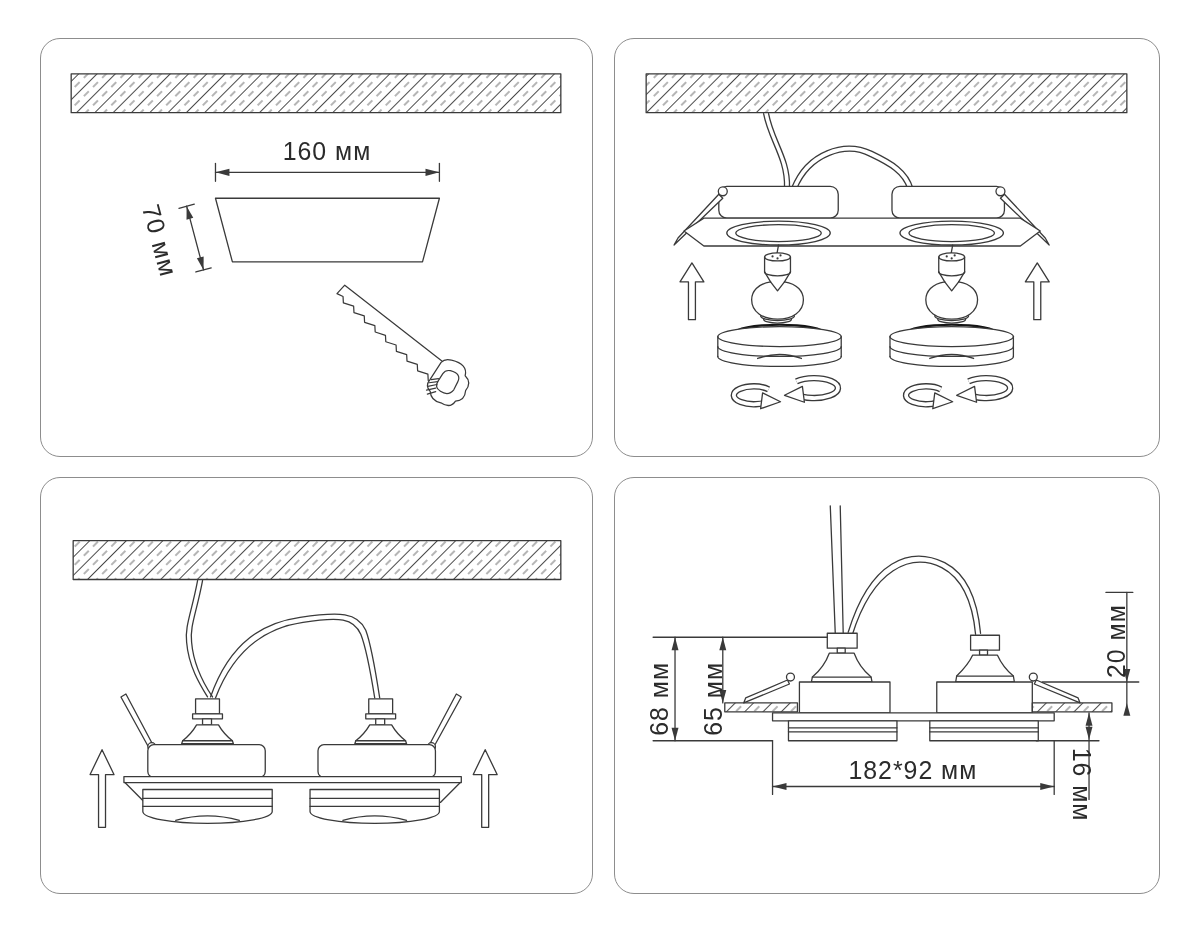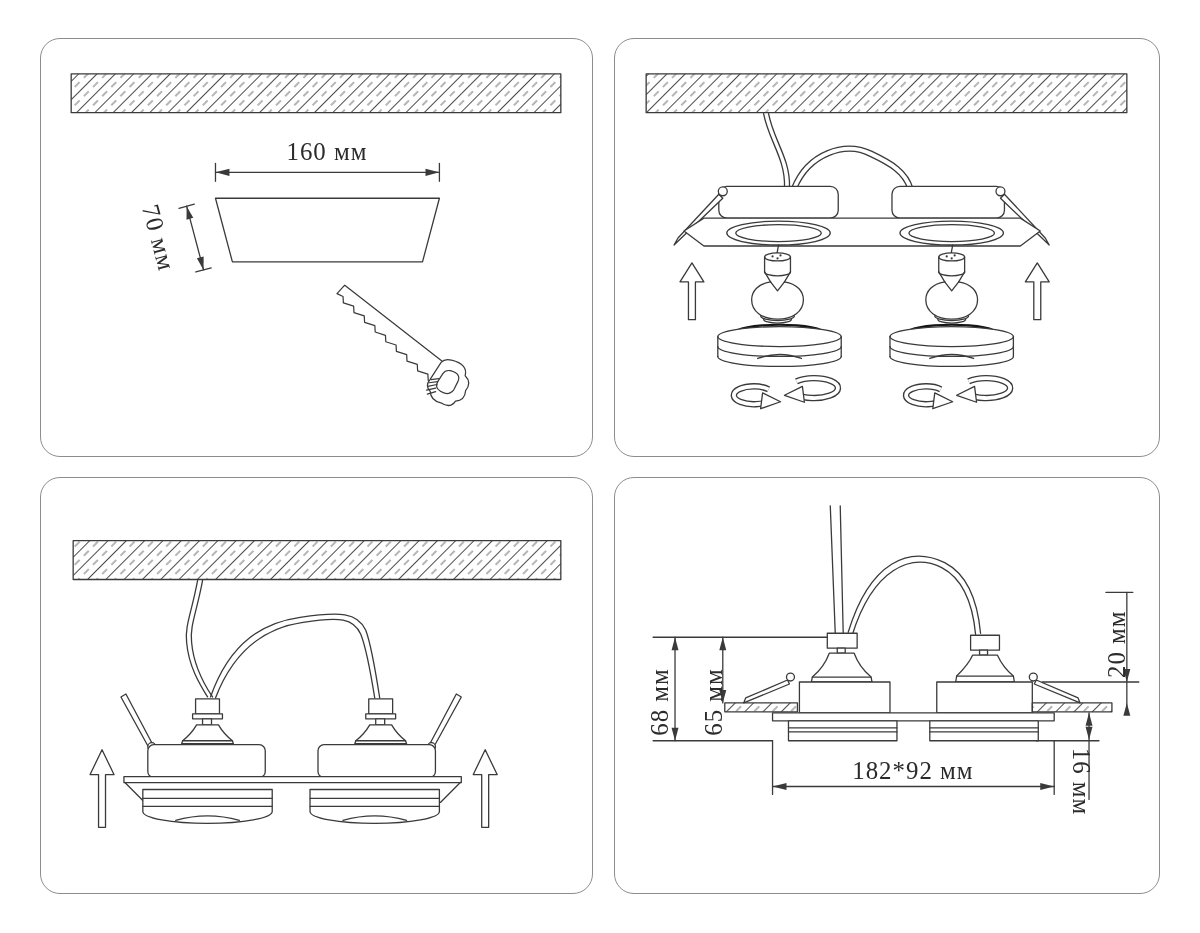--- a/index.html
+++ b/index.html
@@ -1,18 +1,18 @@
 <!DOCTYPE html>
 <html style="--line: #3a3a3a; --ink: #2b2b2b; --pborder: #8d8d8d; --bg: #ffffff;"><head>
 <meta charset="utf-8">
 <style>
   :root { --line:#3a3a3a; --ink:#2b2b2b; --pborder:#8d8d8d; --bg:#ffffff; }
   html,body { margin:0; padding:0; background:var(--bg); }
   #stage { position:relative; width:1104px; height:933px; background:var(--bg);
-           font-family:Liberation Serif, serif; }
+           font-family:Liberation Sans, sans-serif; }
   .panel { position:absolute; box-sizing:border-box; border:1.6px solid var(--pborder);
            border-radius:20px; background:#fff; }
   .panel svg { position:absolute; inset:0; width:100%; height:100%; }
   #p1 { left:40px; top:38px;  width:553px; height:419px; }
   #p2 { left:614px; top:38px; width:546px; height:419px; }
   #p3 { left:40px; top:477px; width:553px; height:417px; }
   #p4 { left:614px; top:477px; width:546px; height:417px; }
   svg .ln   { stroke:var(--line); fill:none; stroke-width:1.3; stroke-linejoin:round; stroke-linecap:round; }
   svg .w    { stroke:var(--line); fill:#ffffff; stroke-width:1.3; stroke-linejoin:round; }
   svg .dk   { fill:var(--line); stroke:none; }

